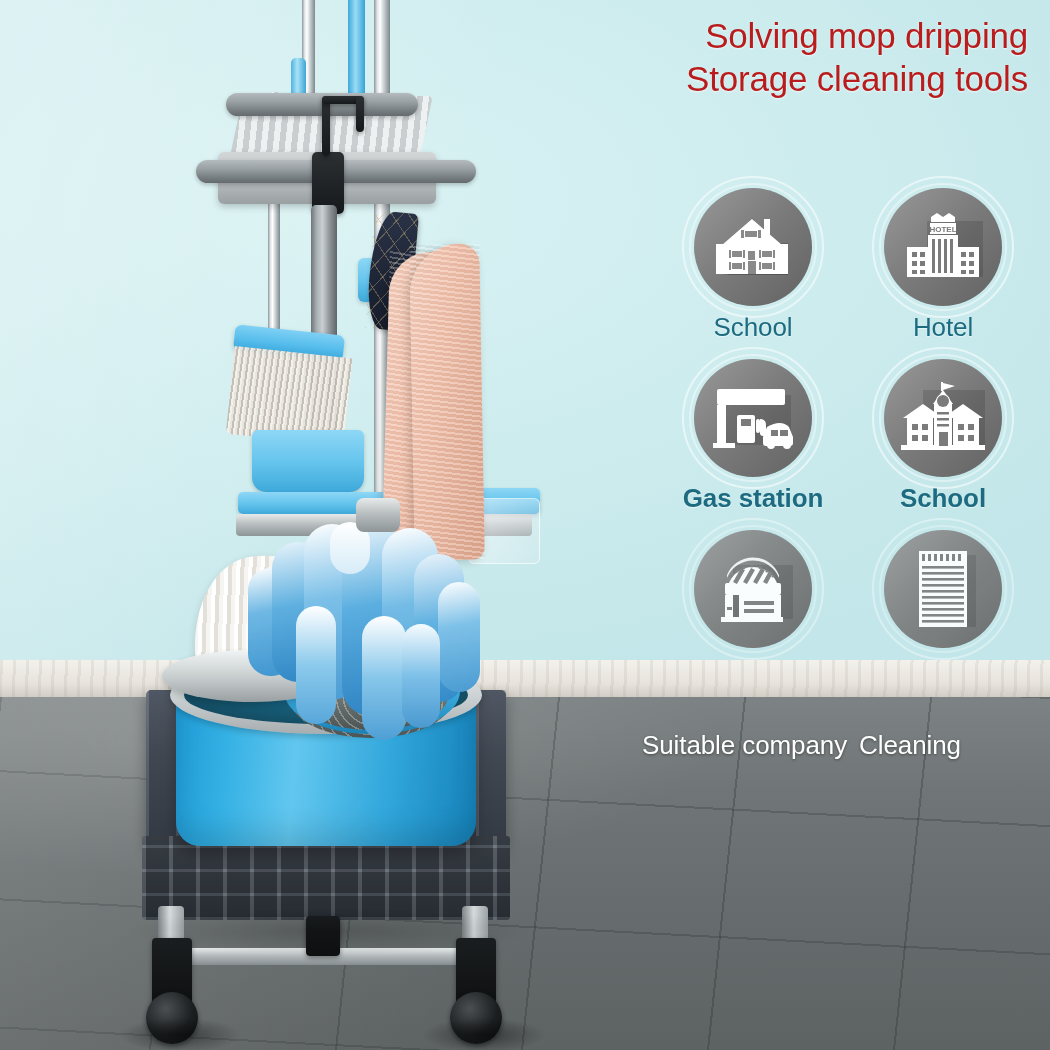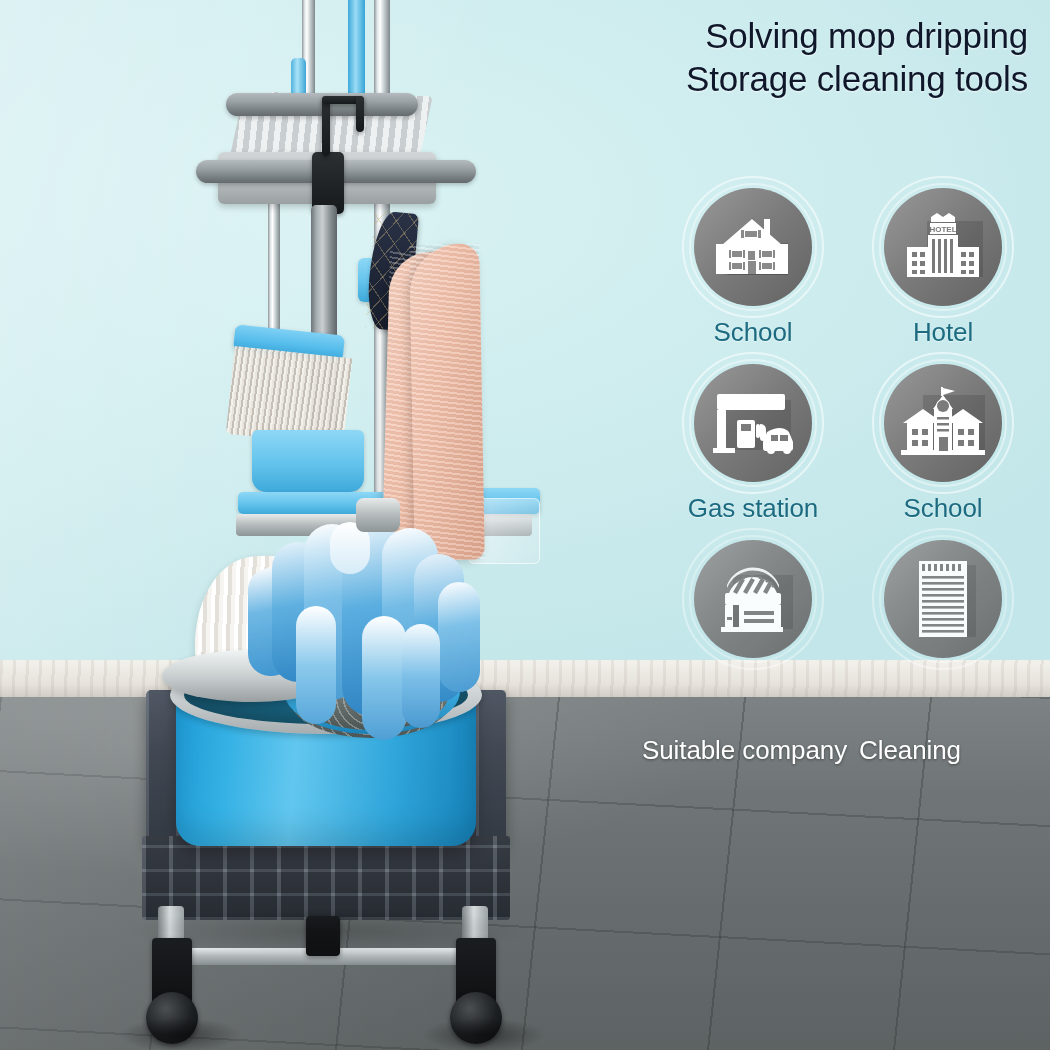--- a/index.html
+++ b/index.html
@@ -193,21 +193,21 @@
     background:linear-gradient(180deg,#e6eaeb 0%,#b4babc 45%,#868d90 100%);
   }
   .shadow-blob {
     position:absolute; border-radius:50%;
     background:radial-gradient(ellipse at 50% 50%, rgba(0,0,0,.42) 0%, rgba(0,0,0,0) 72%);
   }
 
   
   .headline {
     position:absolute; right:22px; top:14px; width:500px;
-    text-align:right; color:#0f172a;
+    text-align:right; color:#b91c1c;
     font-size:35px; line-height:1.24; font-weight:400;
     text-shadow:0 1px 2px rgba(255,255,255,.7);
     letter-spacing:-.2px;
   }
   .headline div { white-space:nowrap; }
 
   
   .icon-grid {
     position:absolute; left:658px; top:182px; width:380px;
   }
@@ -229,21 +229,21 @@
     position:relative; width:118px; height:118px; border-radius:50%;
     background:linear-gradient(135deg,#8d8d8d 0%,#7b7b7b 48%,#6e6e6e 100%);
     overflow:hidden; display:flex; align-items:center; justify-content:center;
   }
   .circle::after {
     content:""; position:absolute; inset:0;
     background:linear-gradient(135deg, rgba(255,255,255,.10) 0%, rgba(255,255,255,0) 46%, rgba(0,0,0,.10) 100%);
   }
   .circle svg { position:relative; z-index:2; display:block; }
   .icon-label {
-    margin-top:5px; font-size:26px; color:#1c6b80;
+    font-size:26px; color:#1c6b80;
     text-shadow:0 1px 1px rgba(255,255,255,.55);
     white-space:nowrap; letter-spacing:-.1px;
   }
   .icon-label.on-dark {
     color:#ffffff; text-shadow:0 1px 3px rgba(0,0,0,.45);
   }
   .row3 .circle-wrap { opacity:.97; }
   .row3 .ring-outer { border-color:rgba(255,255,255,.40); }
   .row3 .ring-mid { border-color:rgba(255,255,255,.30); }
   .row3 .circle { opacity:.93; }
@@ -453,21 +453,21 @@
                   <rect x="66" y="59" width="5" height="4"></rect>
               </g>
               <text x="40" y="21" font-family="'Liberation Sans',sans-serif" font-size="8" font-weight="bold" fill="#7b7b7b" text-anchor="middle">HOTEL</text>
             </svg>
           </div>
         </div>
         <div class="icon-label">Hotel</div>
       </div>
     </div>
 
-    <div class="icon-row" style="margin-top:10px;">
+    <div class="icon-row" style="margin-top:10px;font-weight:bold;">
       <div class="icon-cell">
         <div class="circle-wrap">
           <span class="ring-outer"></span>
           <span class="ring-mid"></span>
           <div class="circle">
             <svg width="84" height="66" viewBox="0 0 84 66">
               <g fill="rgba(0,0,0,.13)">
                   <polygon points="14,10 80,10 80,60 14,60"></polygon>
                 </g>
               <g fill="#ffffff">

